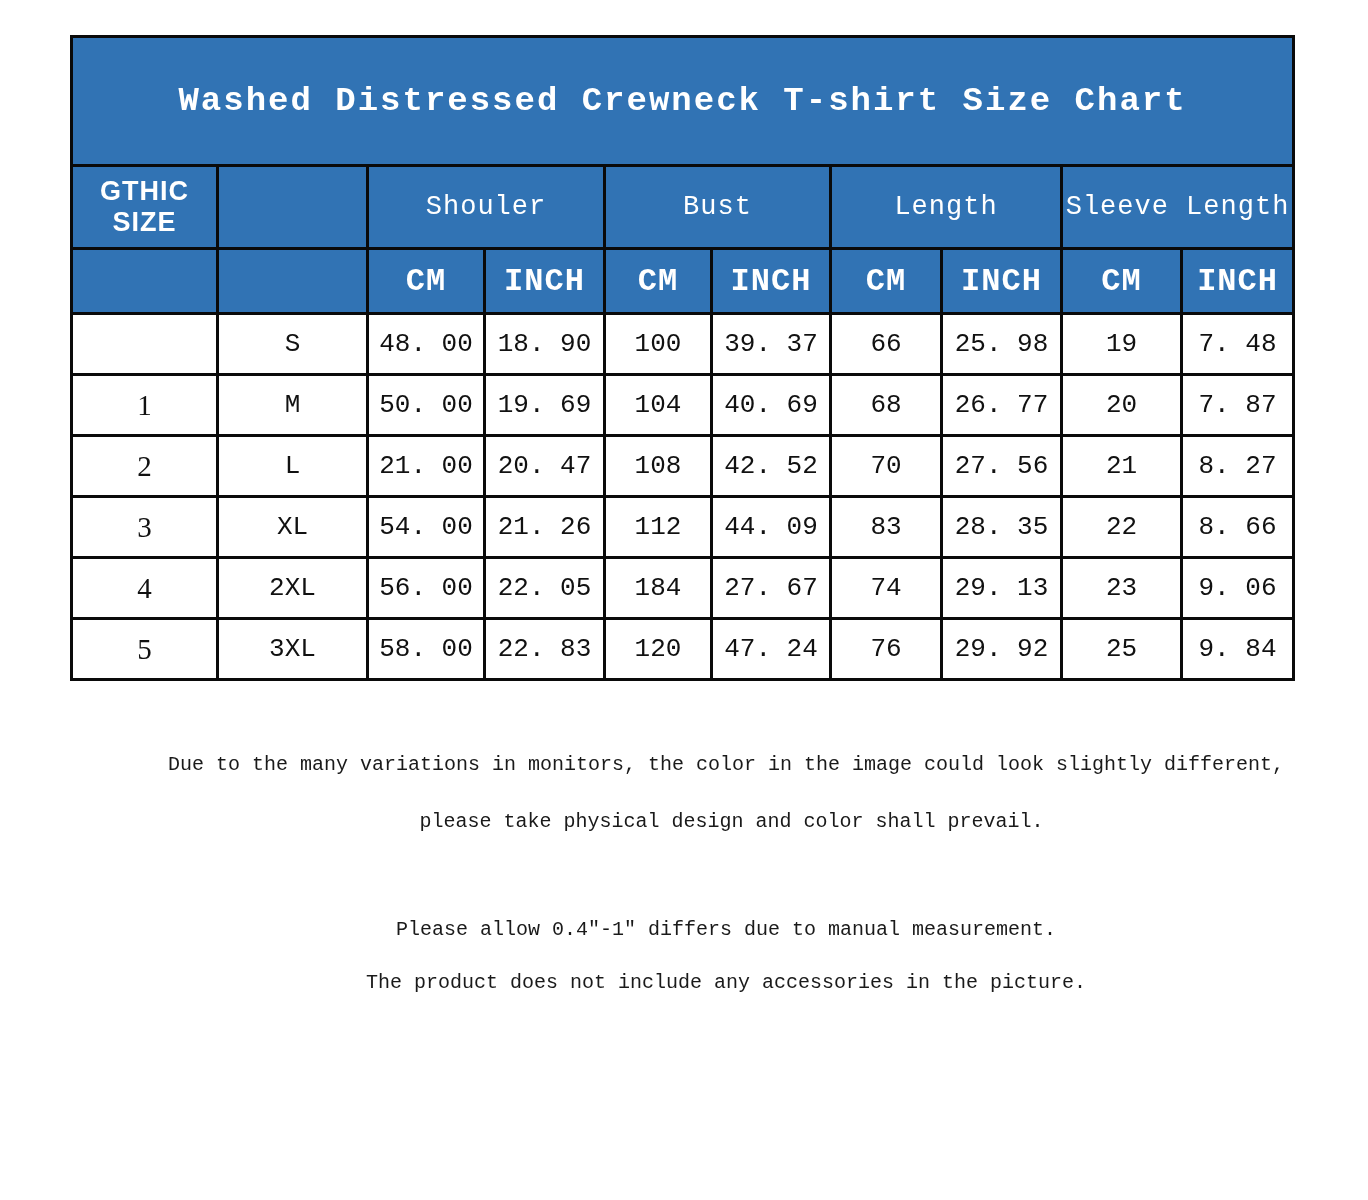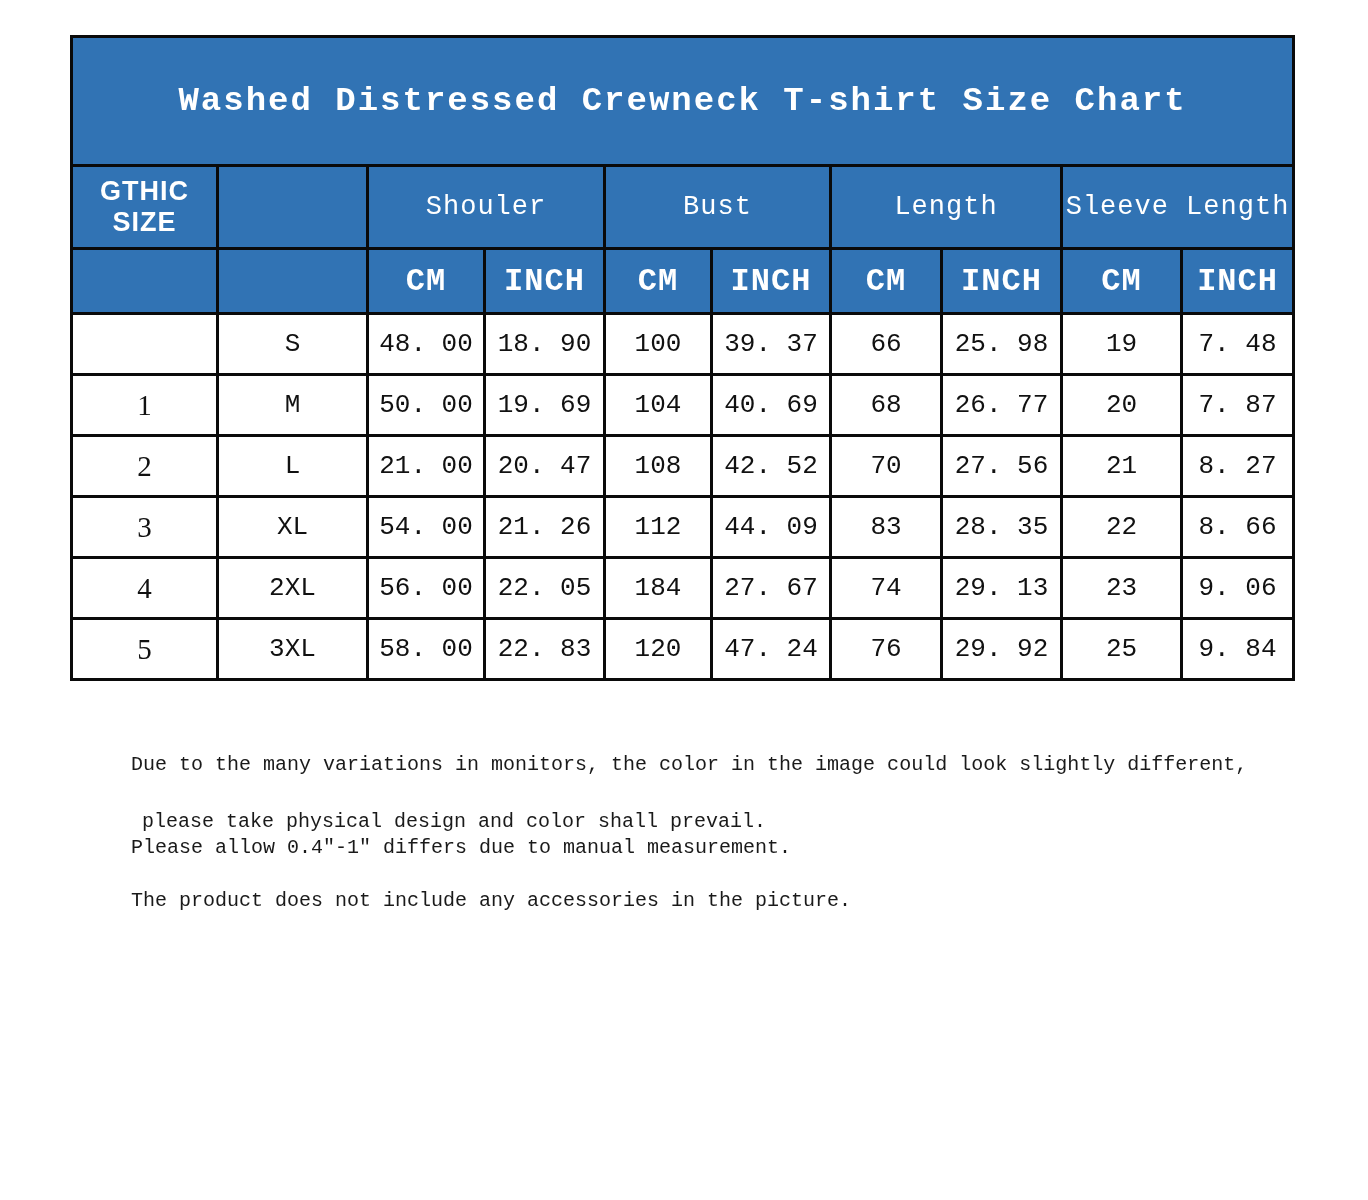--- a/index.html
+++ b/index.html
@@ -39,23 +39,23 @@
     font-size:23px;letter-spacing:1px;
     text-align:left;padding-left:10px;
   }
   tr.head2 td{height:62px;font-size:32px;font-weight:bold;letter-spacing:1px;}
   tr.data td{height:58px;font-size:26px;color:#111111;background:#ffffff;}
   tr.data td.idx{font-family:"Liberation Serif", serif;font-size:29px;}
   .notes{
     position:absolute;left:131px;top:752px;width:1190px;
     color:#1a1a1a;font-size:20px;line-height:26px;
   }
-  .notes p{margin:0;white-space:nowrap;}
+  .notes p{margin:0;white-space:nowrap;text-align:center;}
   .notes .n1{margin-bottom:31px;}
-  .notes .n2{padding-left:11px;}
+  .notes .n2{padding-left:11px;margin-bottom:82px;}
   .notes .n3{margin-bottom:27px;}
 </style>
 </head>
 <body>
 
 <div class="sheet">
 
   <table class="size-chart">
     <colgroup>
       <col style="width:146px">

